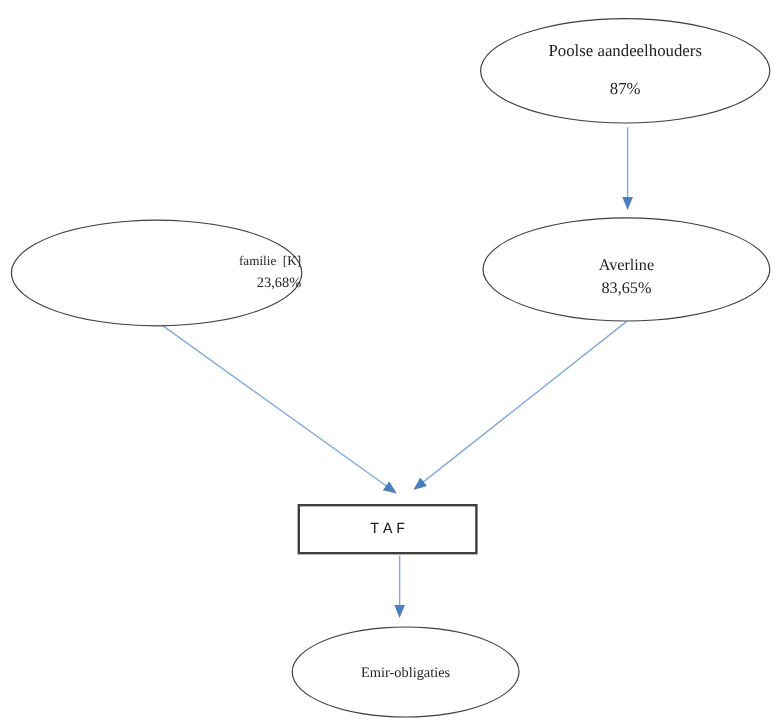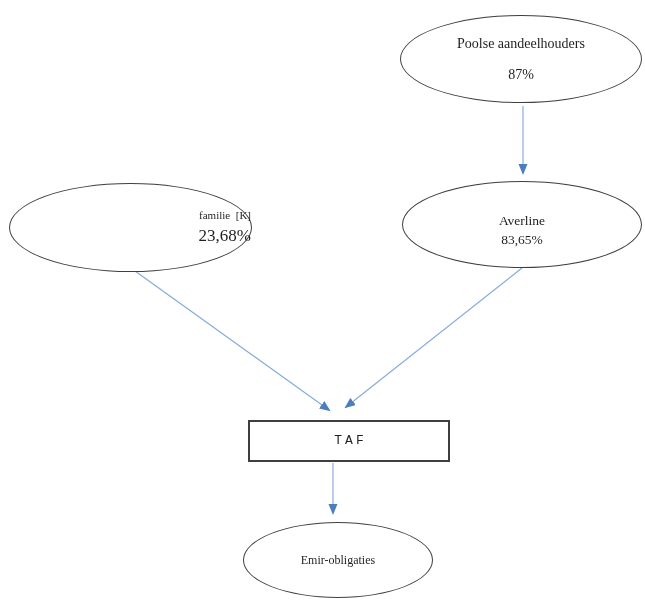--- a/index.html
+++ b/index.html
@@ -37,29 +37,29 @@
   .node-label, .node-value { white-space: pre; line-height: 1.25; }
 
   
   #node-poolse { left: 400px; top: 15px; width: 242px; height: 88px; }
   #node-poolse .node-label { font-size: 14px; }
   #node-poolse .node-value { font-size: 14px; margin-top: 14px; }
 
   
   #node-familie { left: 9px; top: 183px; width: 243px; height: 89px; align-items: flex-end; }
   #node-familie .node-label { font-size: 11px; }
-  #node-familie .node-value { font-size: 17px; margin-top: 2px; font-family: Liberation Serif, serif; }
+  #node-familie .node-value { font-size: 12px; margin-top: 2px; font-family: Liberation Serif, serif; }
 
   
   #node-averline { left: 402px; top: 181px; width: 240px; height: 87px; }
   #node-averline .node-label { font-size: 13.5px; margin-top: 13px; }
   #node-averline .node-value { font-size: 13.5px; margin-top: 2px; }
 
   
-  #node-taf { left: 248px; top: 420px; width: 202px; height: 42px; }
+  #node-taf { left: 248px; top: 420px; width: 150px; height: 42px; }
   #node-taf .node-label {
     font-family: "Liberation Mono", "DejaVu Sans Mono", monospace;
     font-size: 13px;
     letter-spacing: 3px;
     padding-left: 3px; 
   }
 
   
   #node-emir { left: 243px; top: 522px; width: 190px; height: 76px; }
   #node-emir .node-label { font-size: 12px; }

